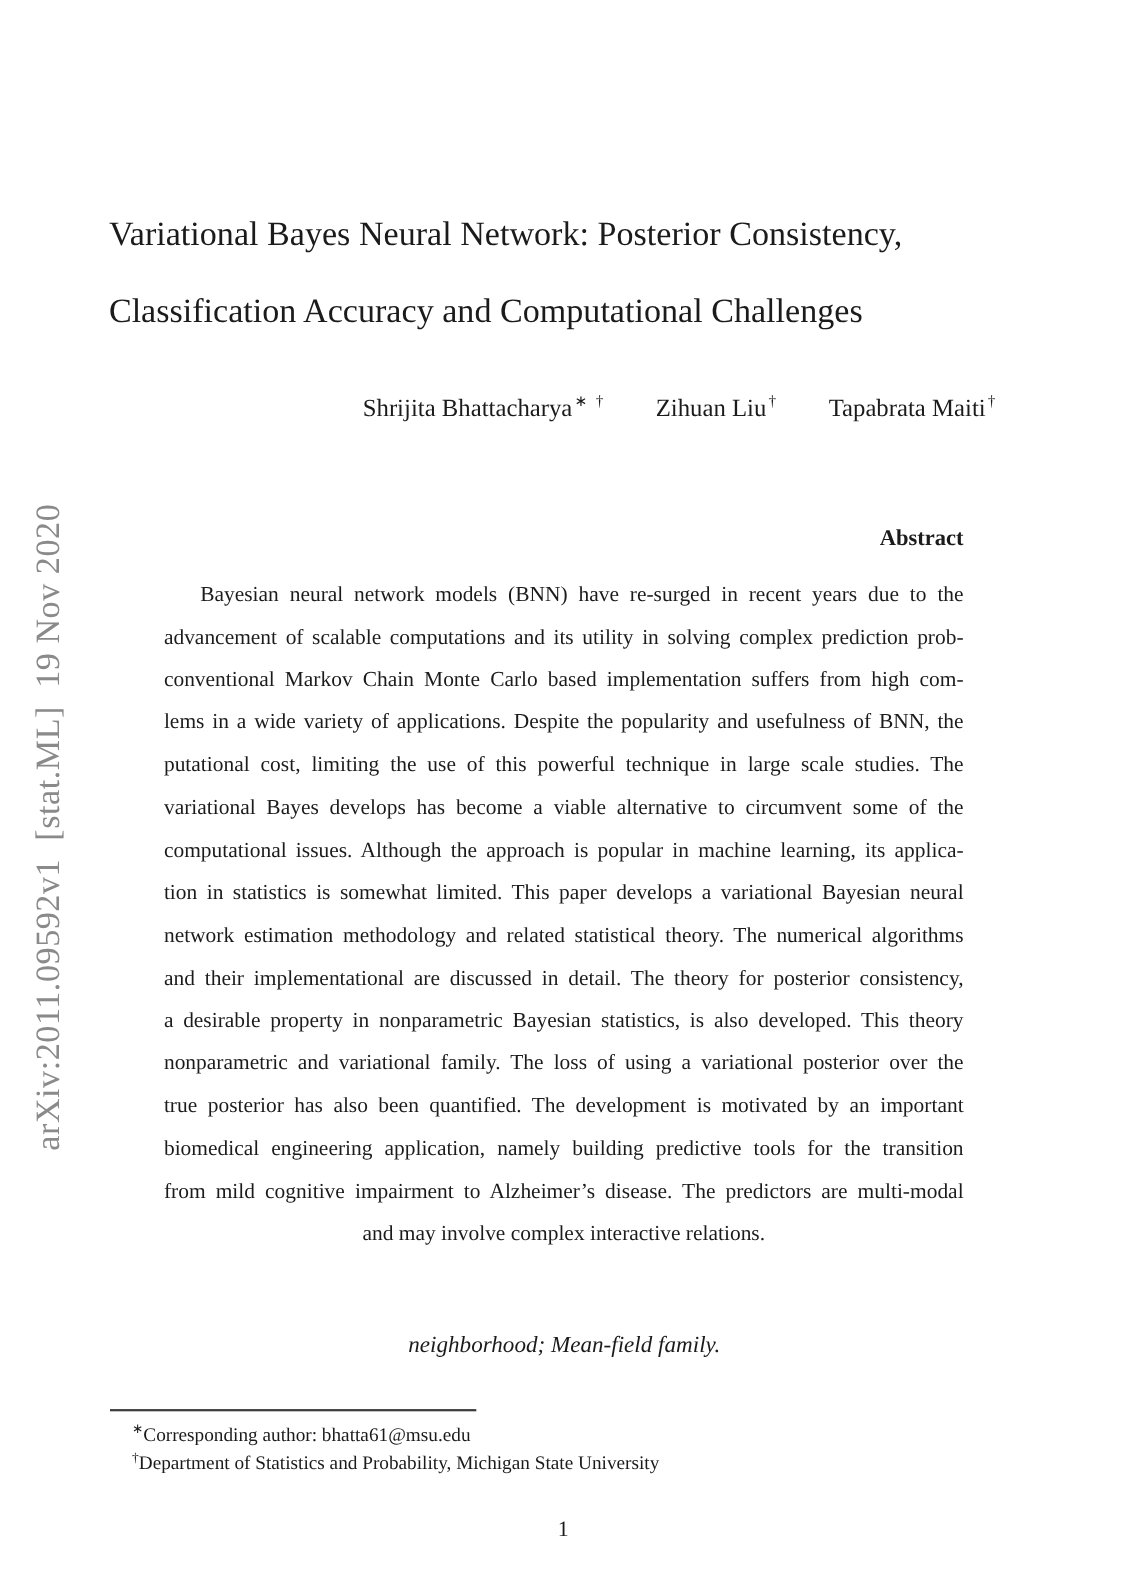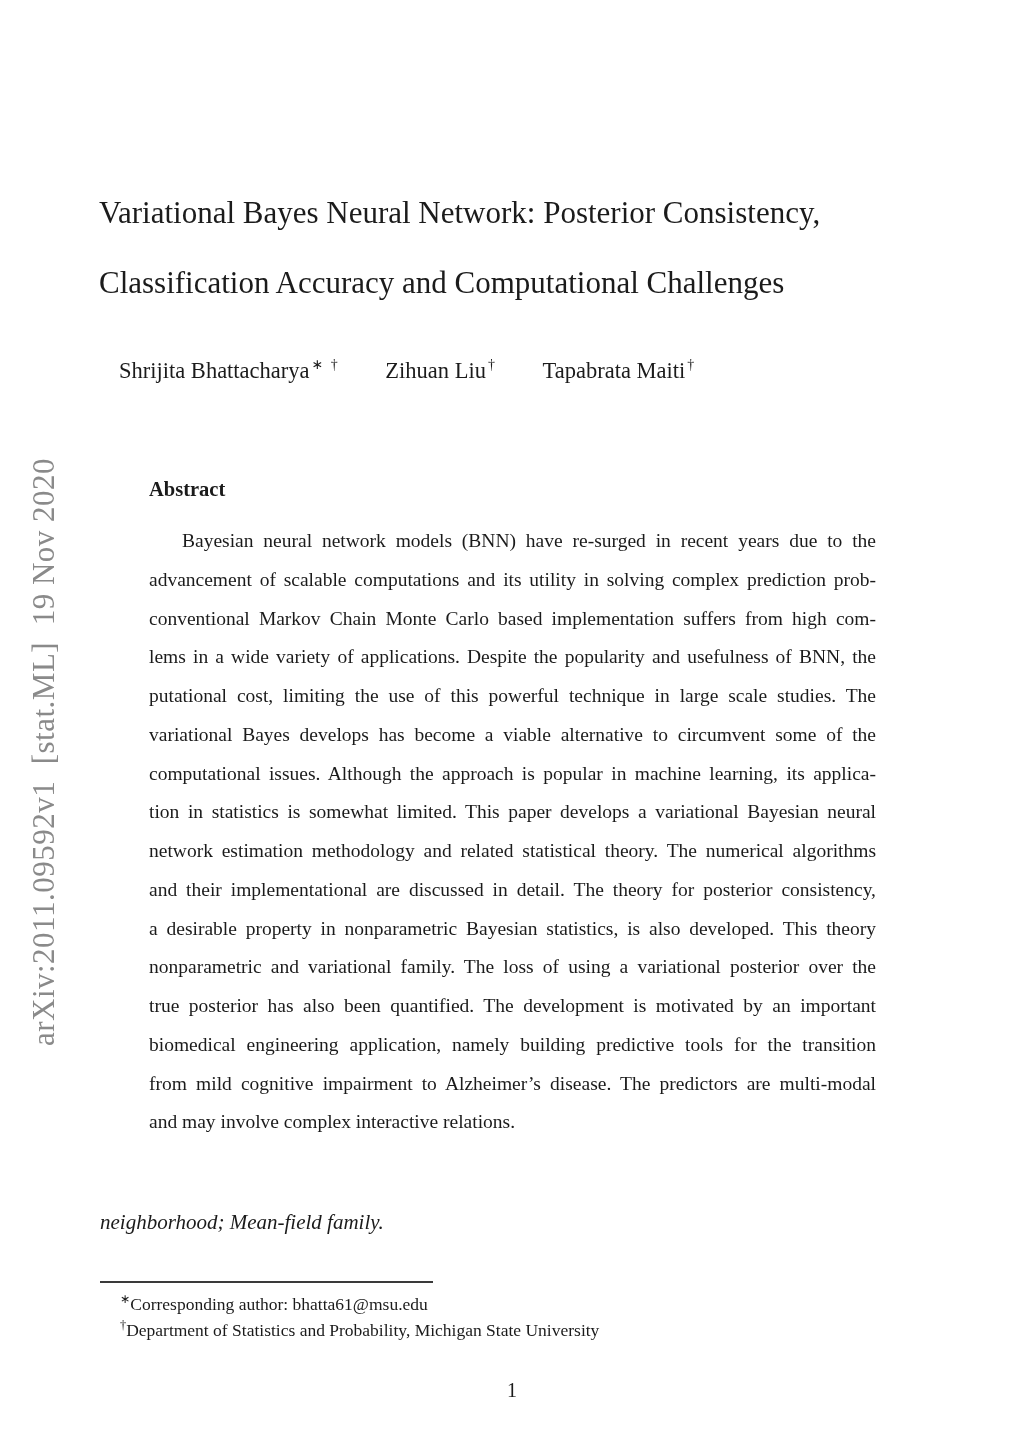--- a/index.html
+++ b/index.html
@@ -32,44 +32,44 @@
     text-align: left;
     font-size: 31px;
     line-height: 42px;
   }
   .title-line + .title-line { margin-top: 28px; }
   .authors {
     position: absolute;
     left: 99px;
     top: 356px;
     width: 828px;
-    text-align: left;
+    text-align: right;
     font-size: 22.5px;
   }
   .author { margin: 0 20px; white-space: nowrap; }
   .author sup { font-size: 0.62em; letter-spacing: 2px; margin-left: 2px; }
   .abstract-heading {
     position: absolute;
     left: 149px;
     top: 478px;
     width: 727px;
-    text-align: left;
+    text-align: right;
     font-size: 20.5px;
     font-weight: bold;
   }
   .abstract-body {
     position: absolute;
     left: 149px;
     top: 522px;
     width: 727px;
     font-size: 19.5px;
     line-height: 38.75px;
   }
   .jline { text-align: justify; text-align-last: justify; }
-  .lline { text-align: left; }
+  .lline { text-align: center; }
   .indent { text-indent: 33px; }
   .keywords {
     position: absolute;
     left: 100px;
     top: 1202px;
     width: 826px;
     font-style: italic;
     font-size: 21px;
     line-height: 41px;
   }

